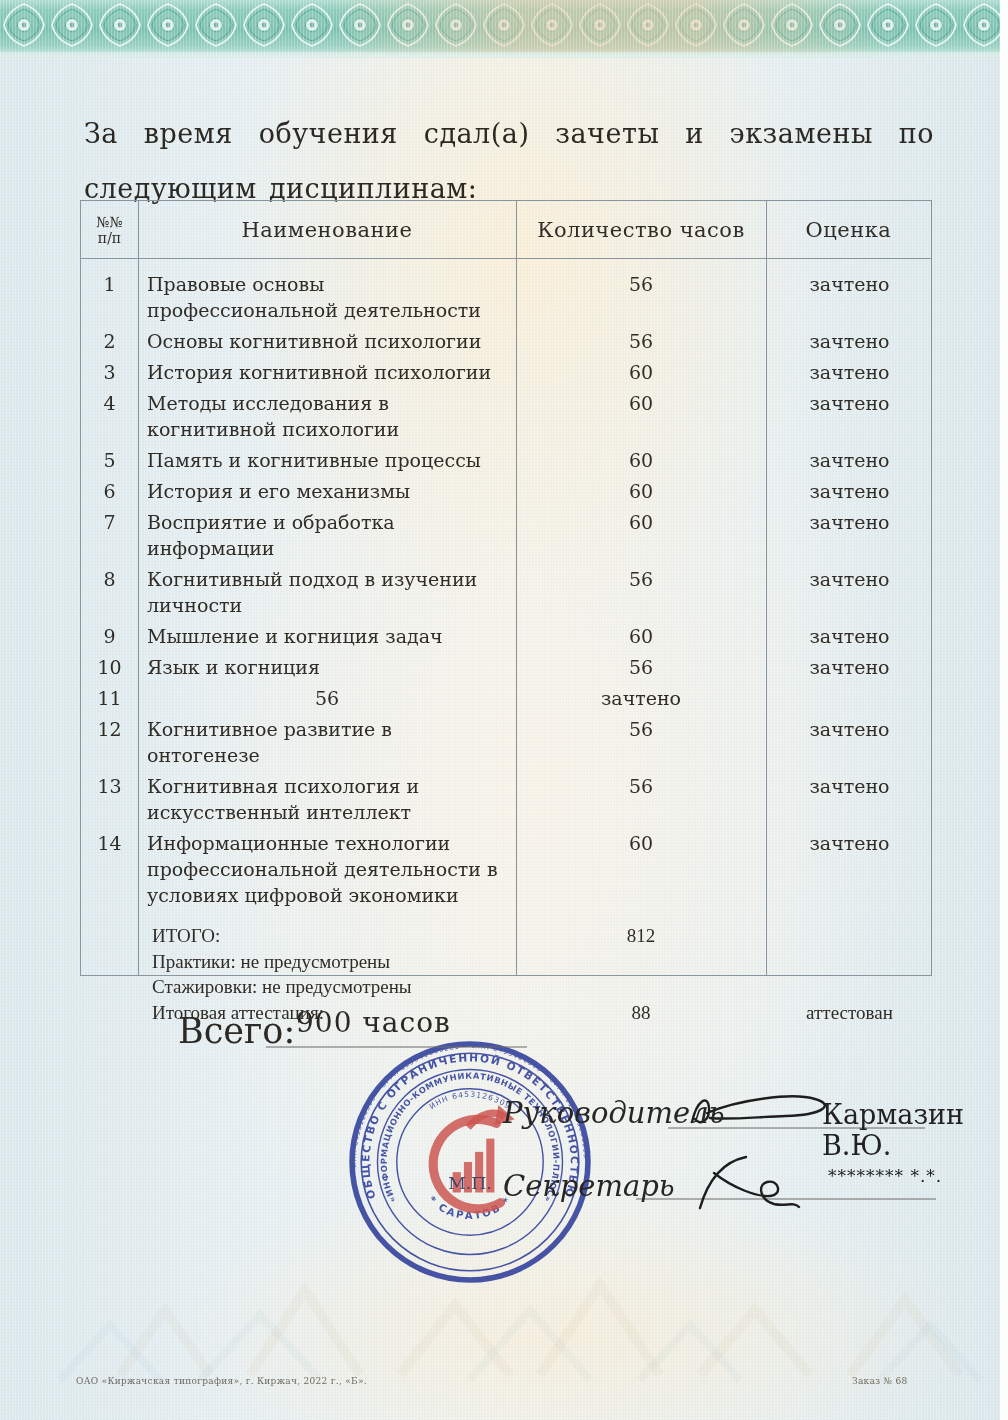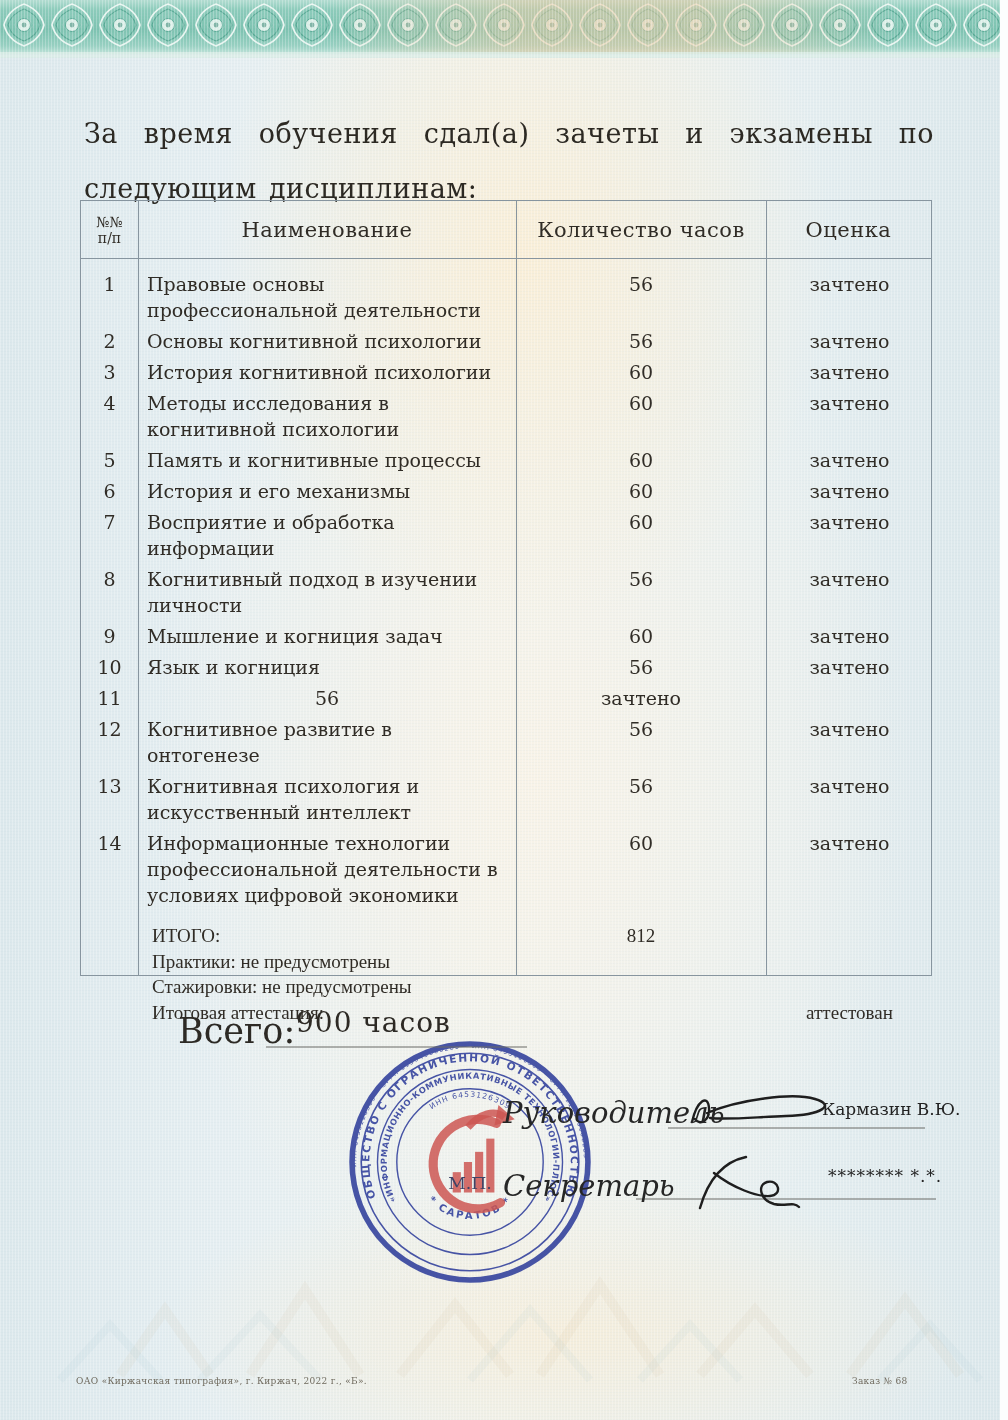--- a/index.html
+++ b/index.html
@@ -38,21 +38,21 @@
   .s-label{grid-column:2;padding-left:14px;}
   .s-hours{grid-column:3;text-align:center;}
   .s-grade{grid-column:4;text-align:center;}
 
   .total-label{position:absolute;left:178px;top:1011px;font-size:35px;}
   .total-value{position:absolute;left:296px;top:1006px;font-size:28px;letter-spacing:1px;}
 
   .sig-label{position:absolute;font-size:29px;font-style:italic;color:#262626;}
   .lbl-head{left:503px;top:1096px;}
   .lbl-sec{left:503px;top:1169px;}
-  .sig-name{position:absolute;font-size:17px;color:#222;}
+  .sig-name{position:absolute;font-size:27px;color:#222;}
   .name-head{left:822px;top:1099px;}
   .name-sec{left:828px;top:1166px;font-size:17px;letter-spacing:1px;}
 
   .seal{position:absolute;left:348px;top:1040px;width:244px;height:244px;}
   .overlay{position:absolute;left:0;top:0;pointer-events:none;}
   .wm{position:absolute;left:0;top:1255px;pointer-events:none;}
 
   .fineprint{position:absolute;top:1376px;font-size:9px;color:#6f6a5e;letter-spacing:.3px;}
   .fp-left{left:76px;}
   .fp-right{left:852px;text-align:right;}
@@ -232,20 +232,21 @@
     </div>
 
     <div class="s-row">
       <div class="s-label">Стажировки: не предусмотрены</div>
       <div class="s-hours"></div>
       <div class="s-grade"></div>
     </div>
 
     <div class="s-row">
       <div class="s-label">Итоговая аттестация:</div>
+      <div class="s-hours">88</div>
       <div class="s-grade">аттестован</div>
     </div>
   </div>
     </div>
   </div>
 
   <div class="total-label">Всего:</div>
   <div class="total-value">900 часов</div>
 
   <svg class="seal" width="244" height="244" viewBox="0 0 240 240">

